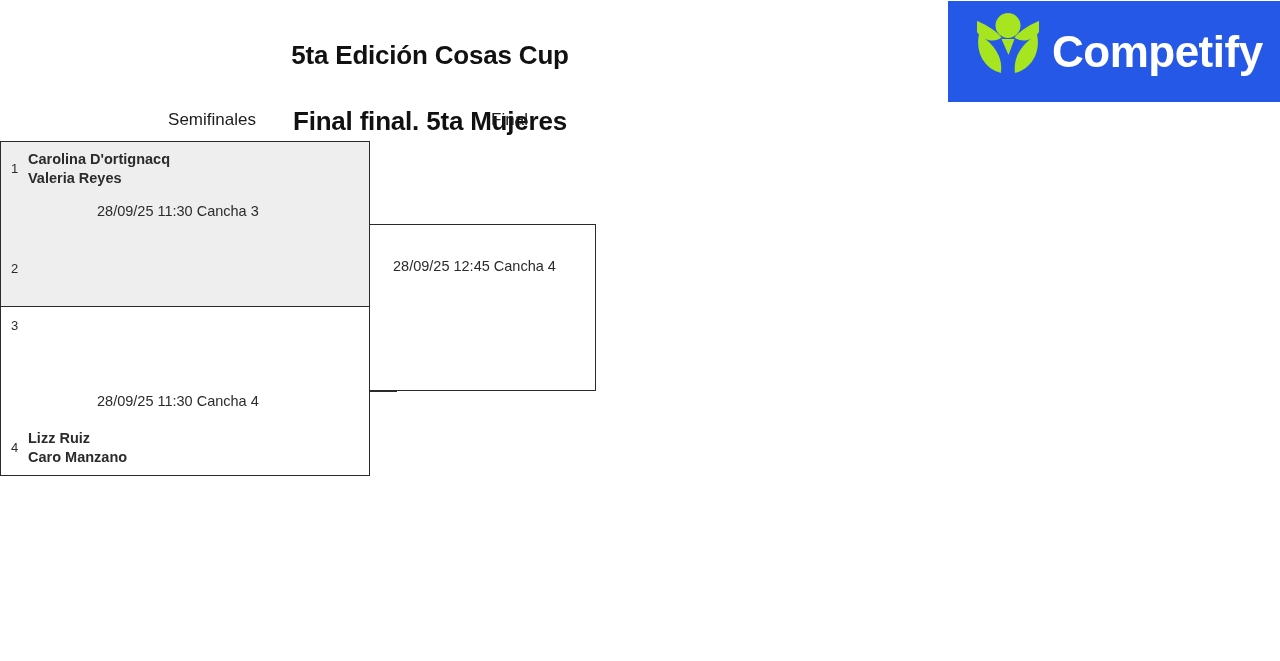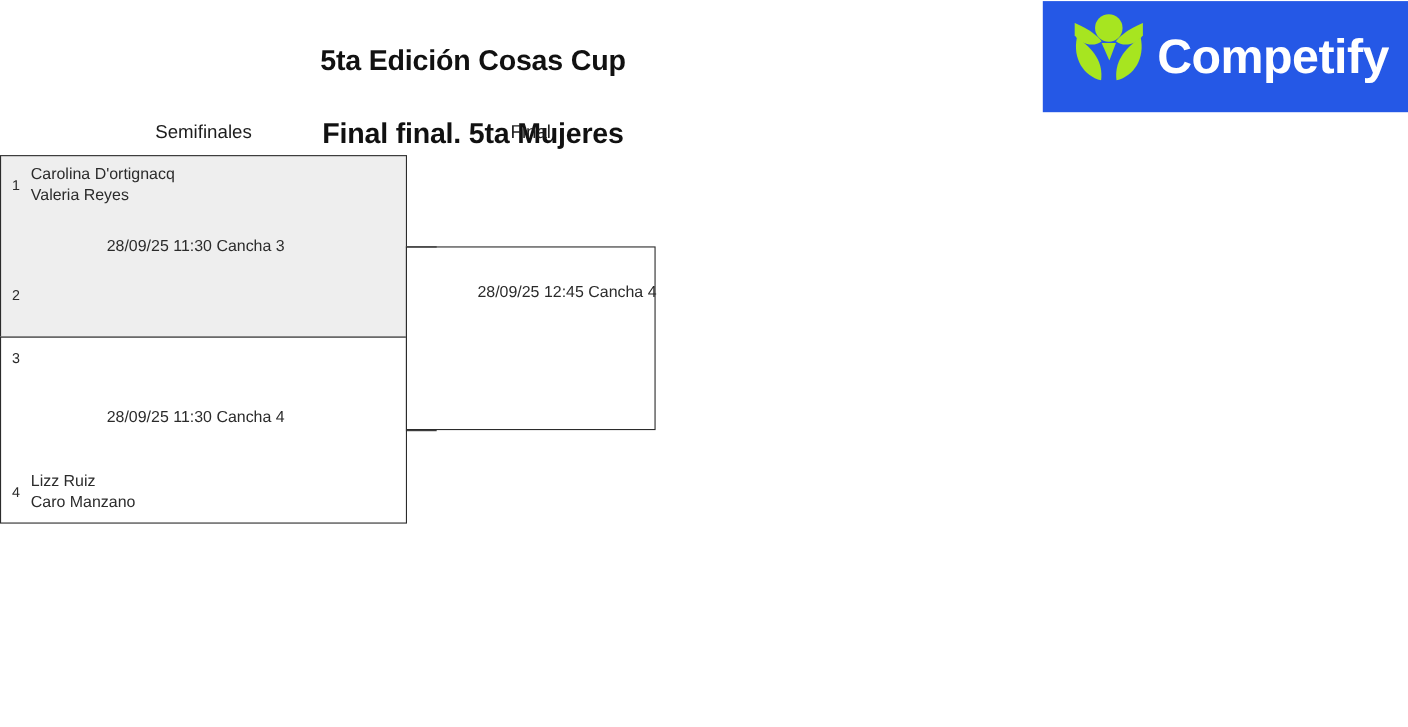--- a/index.html
+++ b/index.html
@@ -74,20 +74,21 @@
     height: 661px;
   }
 
   .round-header {
     position: absolute;
     font-size: 17px;
     line-height: 20px;
     color: #1c1c1c;
     text-align: center;
     white-space: nowrap;
+    padding-left: 27px;
   }
   #round-header-semifinales {
     left: 0px;
     top: 110px;
     width: 370px;
   }
   #round-header-final {
     left: 369px;
     top: 110px;
     width: 227px;
@@ -143,38 +144,39 @@
   }
   .entry-names {
     padding-left: 6px;
     font-size: 14.5px;
     line-height: 19px;
     color: #2b2b2b;
   }
   .entry-names .player {
     display: block;
     white-space: nowrap;
+    font-weight: bold;
   }
 
   #entry-sf1-top    { top: 150px; }
   #entry-sf1-bottom { top: 261px; }
   #entry-sf2-top    { top: 318px; }
   #entry-sf2-bottom { top: 429px; }
 
   
   .match-schedule {
     position: absolute;
     font-size: 14.5px;
     line-height: 19px;
     color: #2b2b2b;
     white-space: nowrap;
   }
-  #schedule-sf1   { left: 97px;  top: 215px; }
-  #schedule-sf2   { left: 97px;  top: 371px; }
-  #schedule-final { left: 393px; top: 257px; margin-left: 41px; }
+  #schedule-sf1   { left: 97px;  top: 202px; }
+  #schedule-sf2   { left: 97px;  top: 392px; }
+  #schedule-final { left: 393px; top: 257px; }
 
   
   .connector {
     position: absolute;
     background: #2b2b2b;
   }
   .connector.horizontal {
     height: 1px;
   }
   #connector-sf1-to-final {

